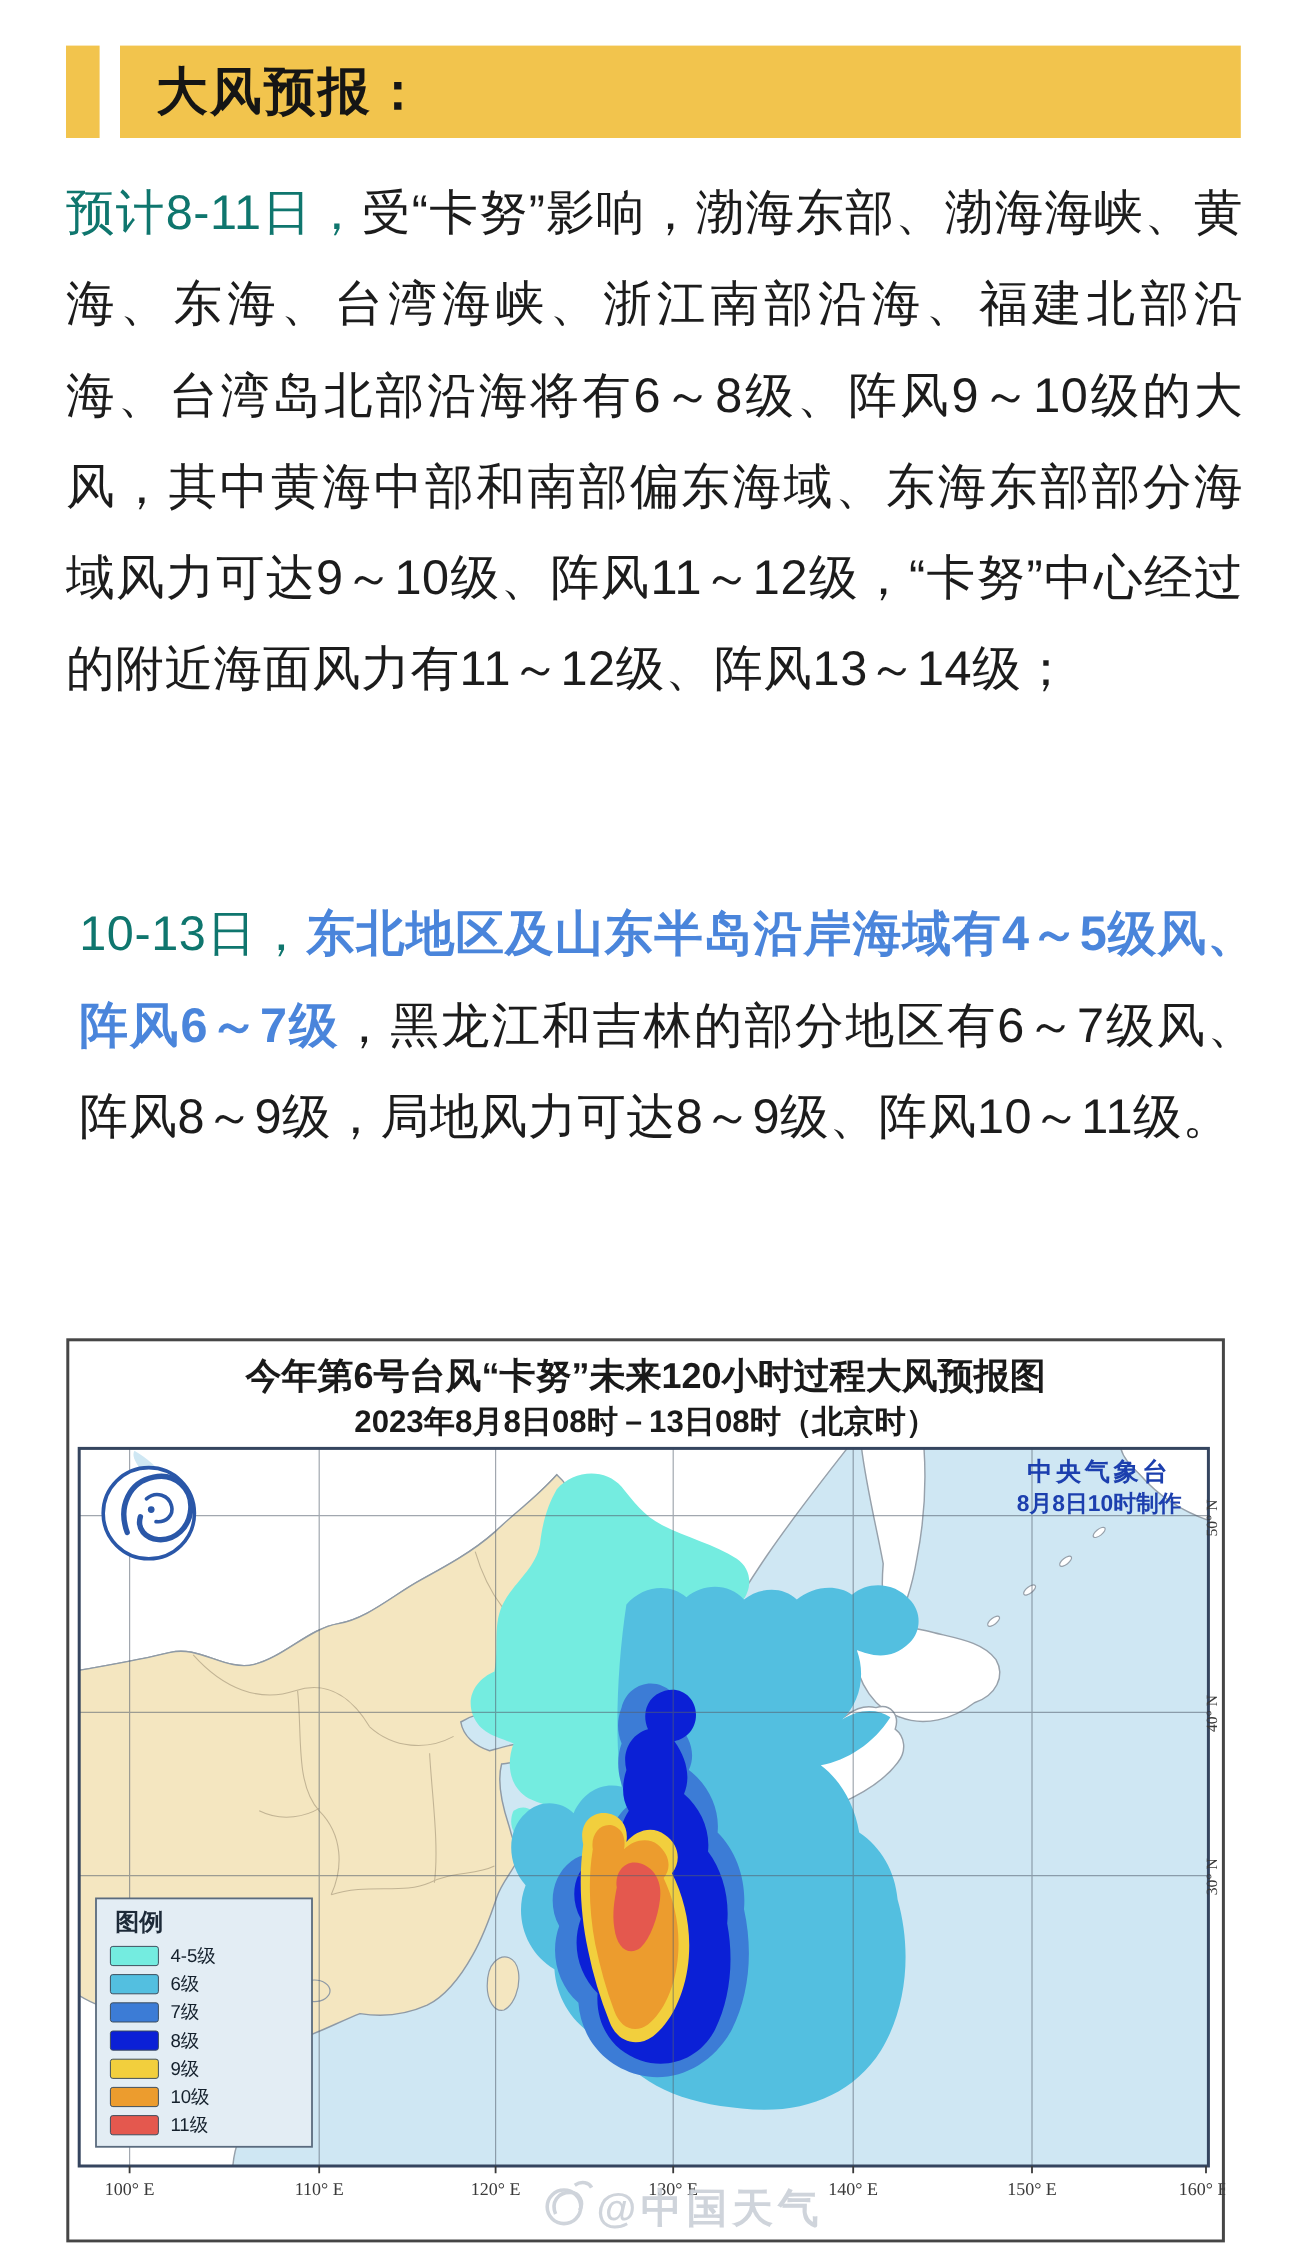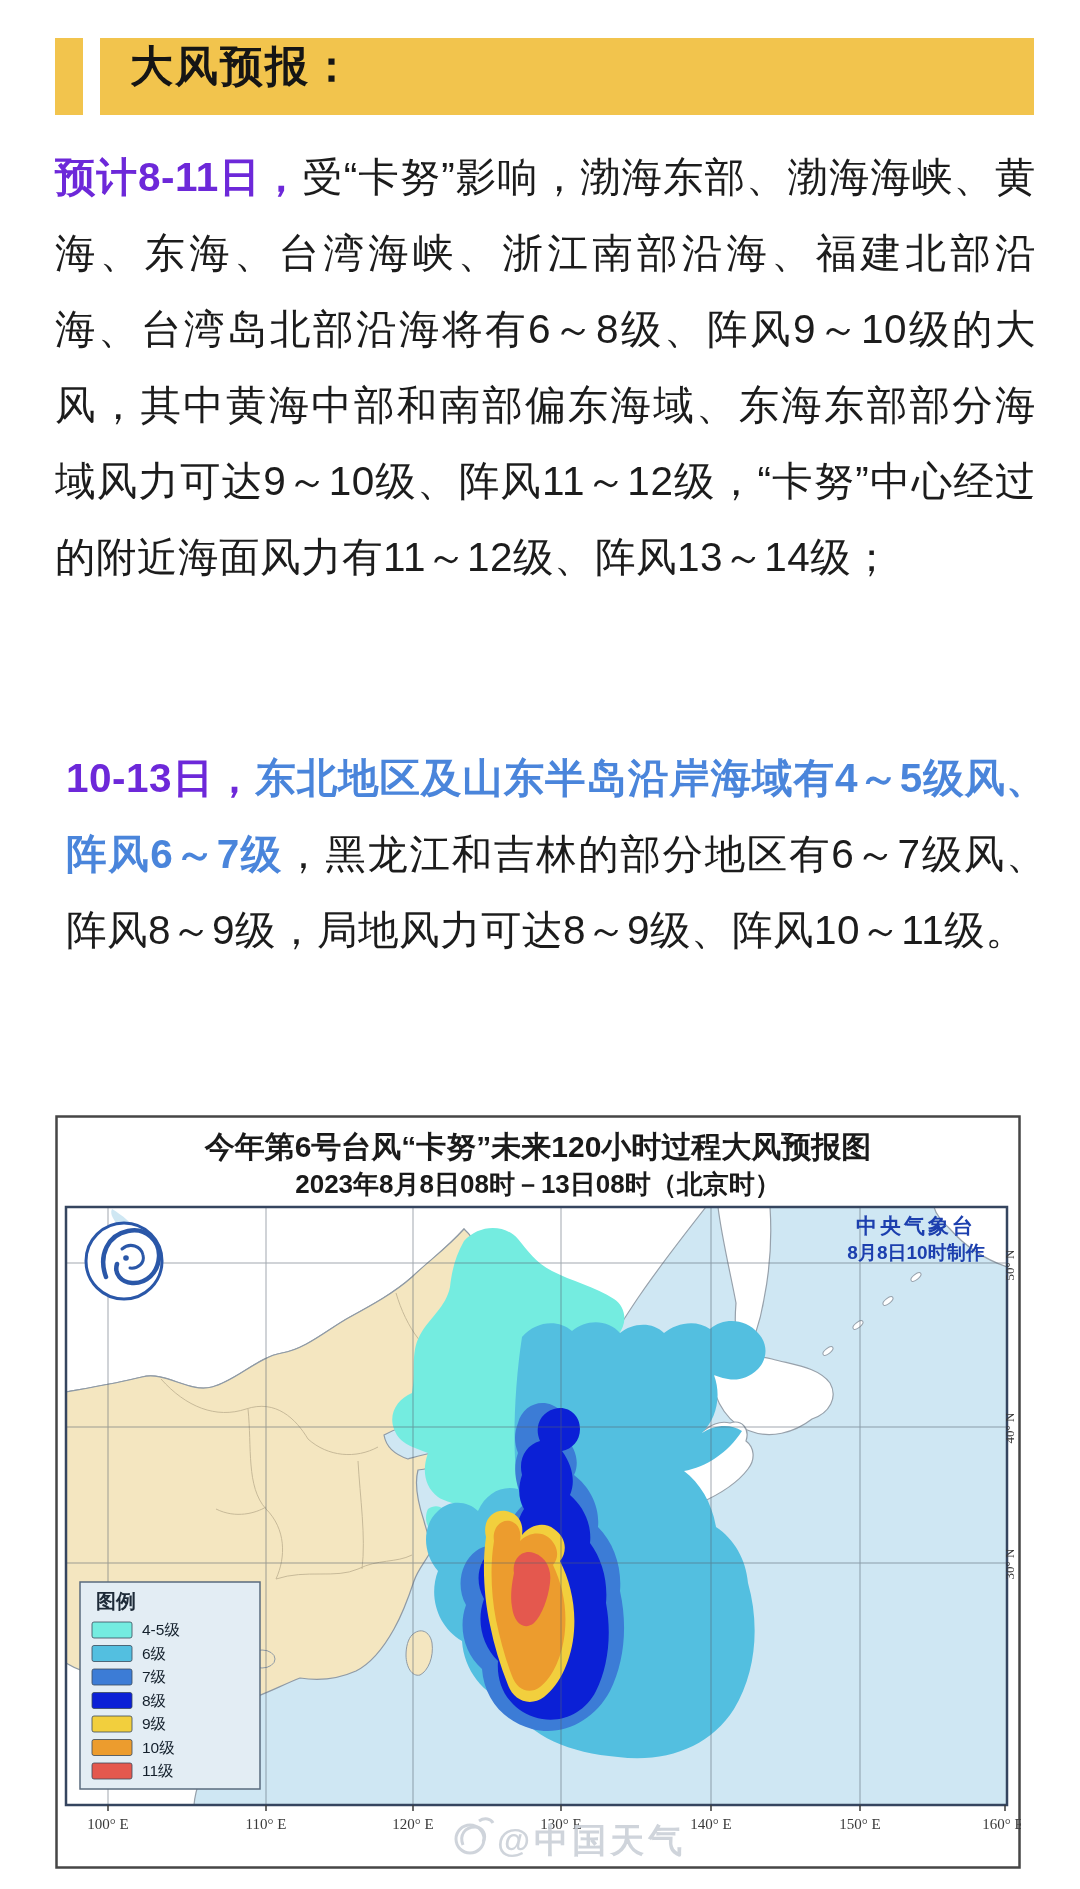--- a/index.html
+++ b/index.html
@@ -8,33 +8,33 @@
     font-family:"Liberation Sans","DejaVu Sans",sans-serif;
     overflow:hidden;
   }
   .accent-bar{
     position:absolute;left:55px;top:38px;width:28px;height:77px;
     background:var(--accent,#F2C44D);
   }
   .banner{
     position:absolute;left:100px;top:38px;width:934px;height:77px;
     background:var(--accent,#F2C44D);
-    display:flex;
+    display:flex;align-items:center;
   }
   .banner-title{
     margin-left:30px;font-size:43px;font-weight:700;color:#151515;letter-spacing:2px;
   }
   .para{
     position:absolute;left:55px;width:981px;margin:0;
     font-size:40.5px;line-height:76px;color:#1c1c1c;
     text-align:justify;letter-spacing:0.5px;
   }
   .p1{top:139px;}
   .p2{top:740px;margin-left:11px;}
-  .lead{font-weight:700;color:#6d28d9;}
+  .lead{font-weight:400;color:#0f766e;}
   .hl{font-weight:700;color:var(--highlight,#4A85DB);}
   .map-figure{position:absolute;left:55px;top:1115px;width:966px;height:835px;}
   .fig-title{font-weight:700;fill:#1a1a1a;}
   .tick-label{font-family:"Liberation Serif","DejaVu Serif",serif;fill:#3a3a3a;}
   .credit{font-weight:700;fill:#1c3fae;}
   .legend-label{fill:#14202c;}
   .watermark{fill:#c7cdd5;opacity:0.85;font-weight:700;}
 </style>
 </head>
 <body>

